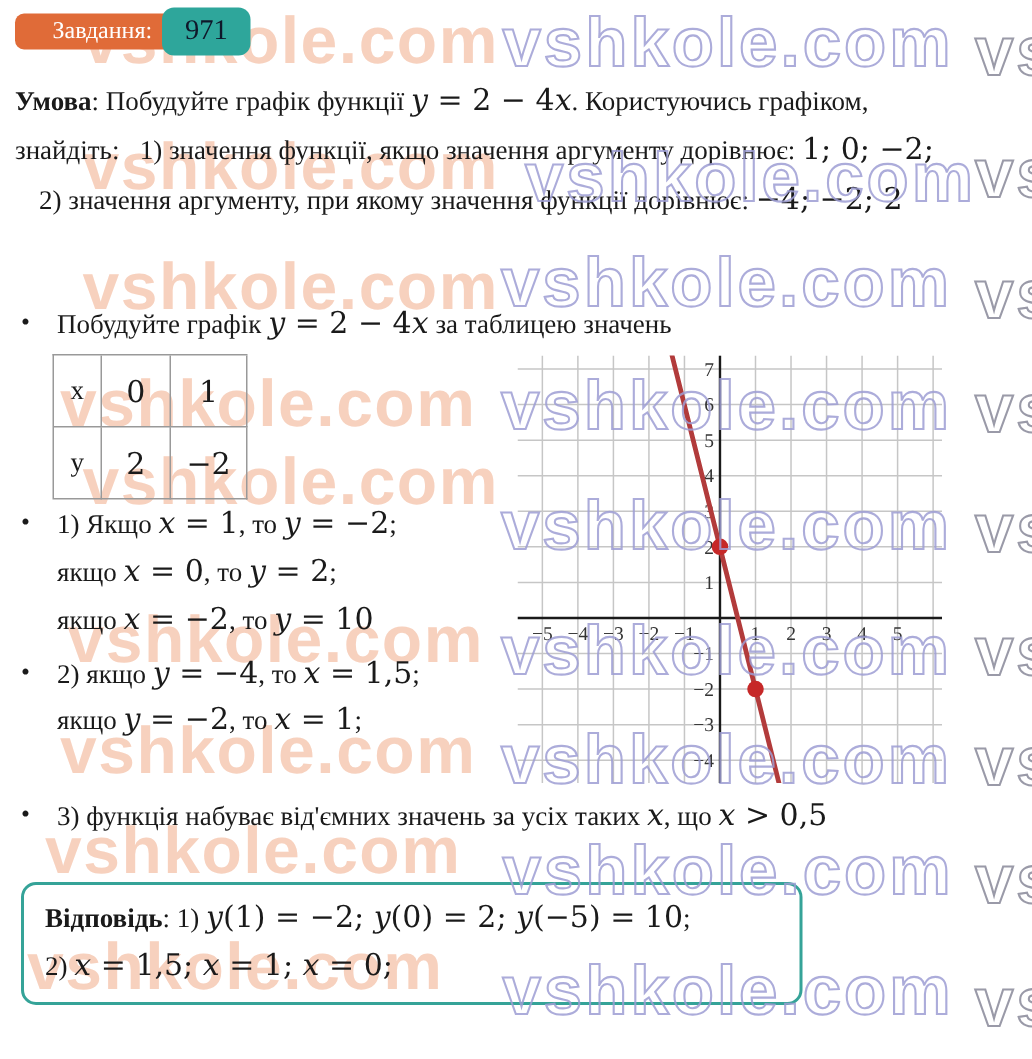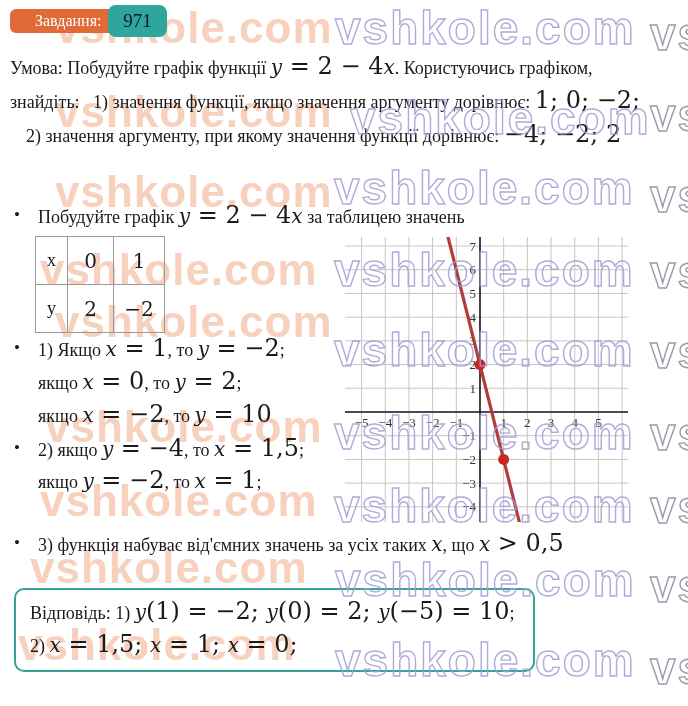--- a/index.html
+++ b/index.html
@@ -12,22 +12,22 @@
   .wm-pink{position:absolute;font-family:"Liberation Sans",sans-serif;font-weight:bold;
            font-size:44px;line-height:1;letter-spacing:1px;white-space:nowrap;}
   
   .badge-label{position:absolute;left:10px;top:9px;height:24px;line-height:24px;padding:0 25px;
                border-radius:6px;color:#fff;font-weight:normal;font-size:16px;background:#e06b38;}
   .badge-num{position:absolute;left:108px;top:5px;width:59px;height:32px;line-height:32px;
              text-align:center;border-radius:8px;color:#0f172a;font-size:19px;background:#2ea69b;}
   
   .tblock{position:absolute;left:10px;right:0;font-size:18px;line-height:32px;}
   .rline{white-space:pre;}
-  .seg-b{font-weight:normal;}
-  .seg-m{font-family:"DejaVu Serif",serif;font-size:24px;}
+  .seg-b{font-weight:bold;}
+  .seg-m{font-family:"DejaVu Serif",serif;font-size:20px;}
   .seg-mi{font-family:"DejaVu Serif",serif;font-size:20px;font-style:italic;}
   #condition{top:50px;}
   #condition .rline:nth-child(3){padding-left:16px;}
   #heading{top:160px;}
   .bullet{position:absolute;left:14px;right:0;display:flex;align-items:flex-start;}
   .bullet .marker{width:24px;font-size:17px;line-height:30px;}
   .bullet .blines{flex:1;font-size:18px;}
   #bullet0{top:200px;}#bullet0 .rline{line-height:30px;}
   #bullet1{top:333px;}#bullet1 .rline{line-height:31px;}
   #bullet2{top:433px;}#bullet2 .rline{line-height:30px;}

